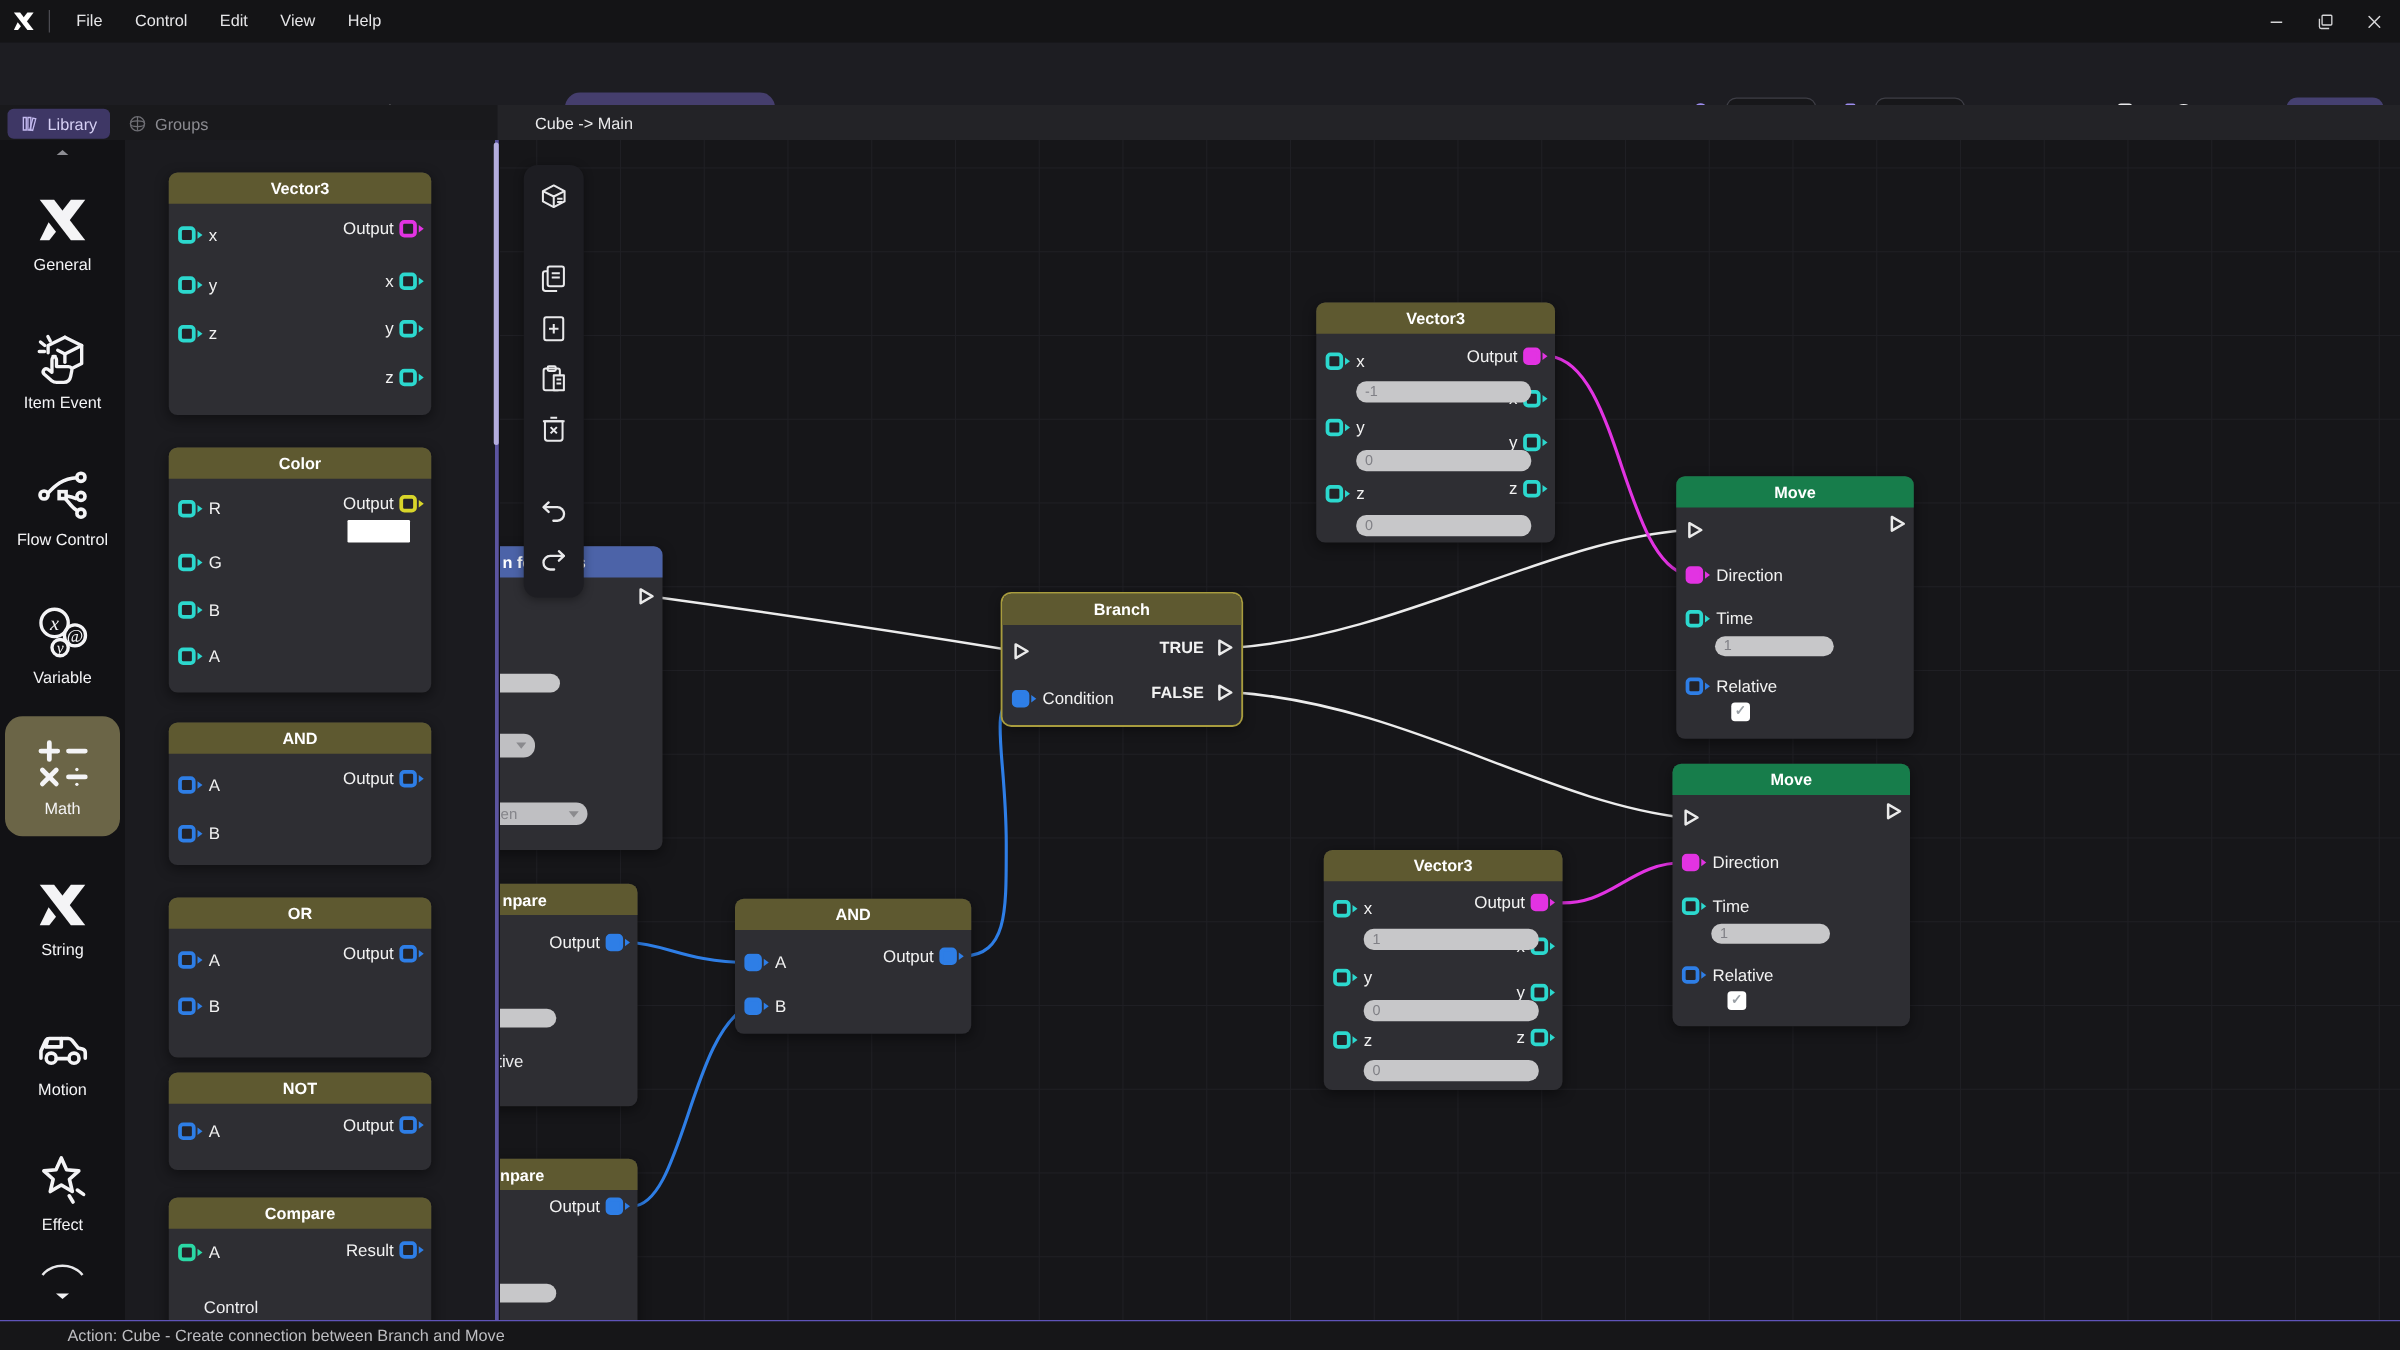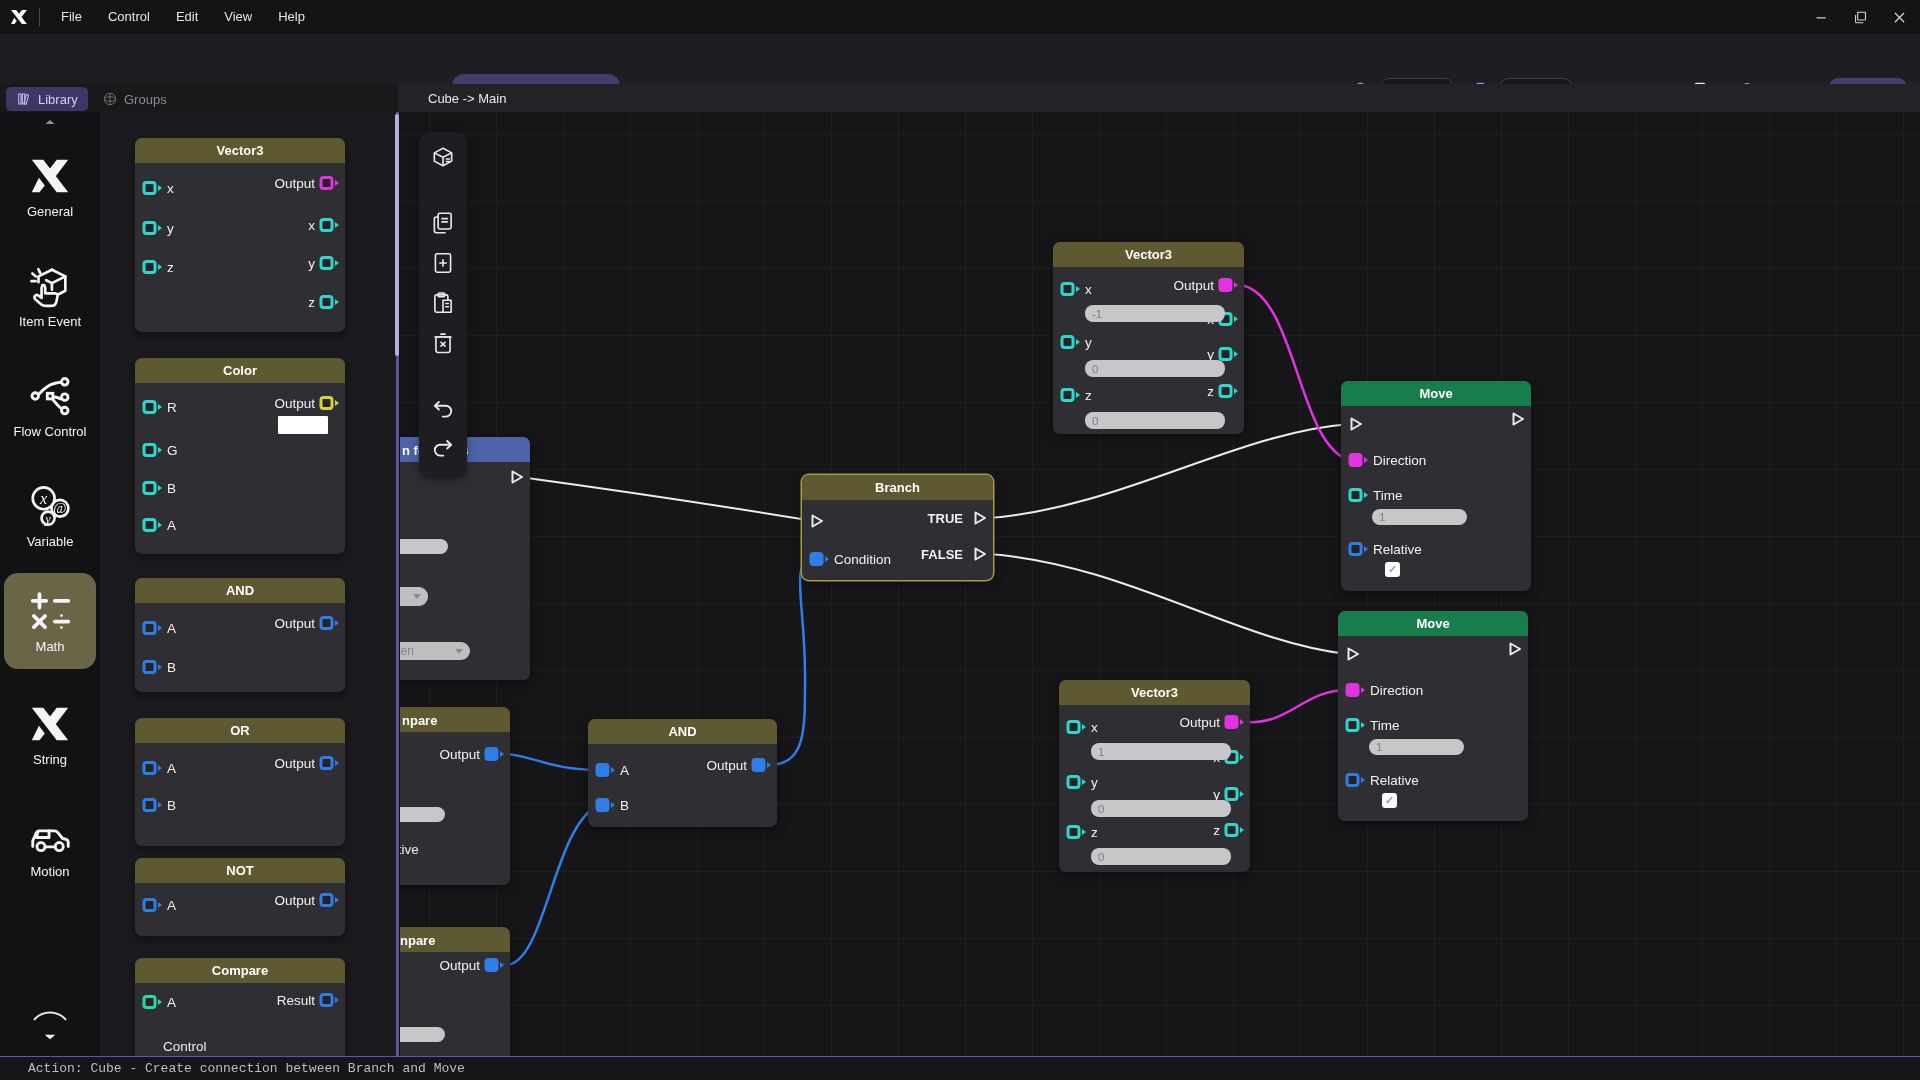--- a/index.html
+++ b/index.html
@@ -91,21 +91,21 @@
   .plabel.bold { font-weight:bold; font-size:13px; }
   .nbox { position:absolute; background:#c7c7c9; border-radius:8px; font-size:11.5px; color:#808086; padding-left:7px; display:flex; align-items:center; }
   .ndrop { position:absolute; background:#bfbfc2; border-radius:9px; font-size:12px; color:#85858a; display:flex; align-items:center; justify-content:space-between; padding:0 7px 0 14px; }
   .ndrop .chev { width:0; height:0; border-left:4px solid transparent; border-right:4px solid transparent; border-top:5px solid #8a8a8e; }
   .ncheck { position:absolute; width:15px; height:15px; background:#ffffff; border-radius:3px; font-size:11px; font-weight:bold; color:#9aa0a6; text-align:center; line-height:15px; }
   .swatch { position:absolute; background:#ffffff; border-radius:1px; }
   .ntext { position:absolute; font-size:13.5px; color:#ededef; transform:translateY(-50%); white-space:nowrap; }
 
   
   #statusbar { left:0; top:1056px; width:1920px; height:24px; background:#161618; border-top:1px solid #5f54b8; display:flex; align-items:center; }
-  #statusbar span { margin-left:28px; font-size:13px; color:#bdbdc1;font-family:Liberation Mono, monospace; }
+  #statusbar span { margin-left:54px; font-size:13px; color:#bdbdc1; }
 </style>
 </head>
 <body>
 
 <div id="menubar" class="abs">
   <span class="icn logo" id="app-logo">
       <svg viewBox="0 0 24 24">
         <g fill="currentColor">
           <polygon points="2.5,3.5 8.5,3.5 21.5,20.5 15.5,20.5"></polygon>
           <polygon points="21.5,3.5 15.5,3.5 11.6,8.6 14.6,12.6"></polygon>
@@ -363,20 +363,29 @@
         <svg viewBox="0 0 24 24" fill="none" stroke="currentColor" stroke-width="1.5" stroke-linejoin="round" stroke-linecap="round">
           <path d="M3 17.5v-3l1.8-4c.3-.7 1-1.2 1.8-1.2h7.8c.6 0 1.2.3 1.6.8l2.6 3.2 1.7.4c.7.2 1.2.8 1.2 1.5v2.3"></path>
           <path d="M5.8 9.5 5 12.8h6.5V9.3"></path>
           <circle cx="7.3" cy="17.5" r="2.1"></circle>
           <circle cx="16.8" cy="17.5" r="2.1"></circle>
           <path d="M9.4 17.7h5.3"></path>
         </svg>
       </span>
       <span class="lb">Motion</span>
     </div>
+    <div class="cat" style="top: 794px;">
+      <span class="icn ">
+        <svg viewBox="0 0 24 24" fill="none" stroke="currentColor" stroke-width="1.5" stroke-linejoin="round" stroke-linecap="round">
+          <path d="M11.5 2.8l2.2 4.9 5.1.5-3.9 3.5 1.2 5.1-4.6-2.7-4.6 2.7 1.2-5.1-3.9-3.5 5.1-.5z"></path>
+          <path d="M14.8 18.6l1.6 2.6M18.2 16.2l2.6 1.8"></path>
+        </svg>
+      </span>
+      <span class="lb">Effect</span>
+    </div>
     <div class="abs icn" id="sb-partial">
       <svg viewBox="0 0 44 16" fill="none" stroke="#e8e8ea" stroke-width="2">
         <path d="M6 14 C14 4 30 4 38 14"></path>
       </svg>
     </div>
     <span class="icn abs" id="sb-down">
       <svg viewBox="0 0 24 24">
         <path fill="currentColor" d="M5 9l7 6 7-6z"></path>
       </svg>
     </span>

